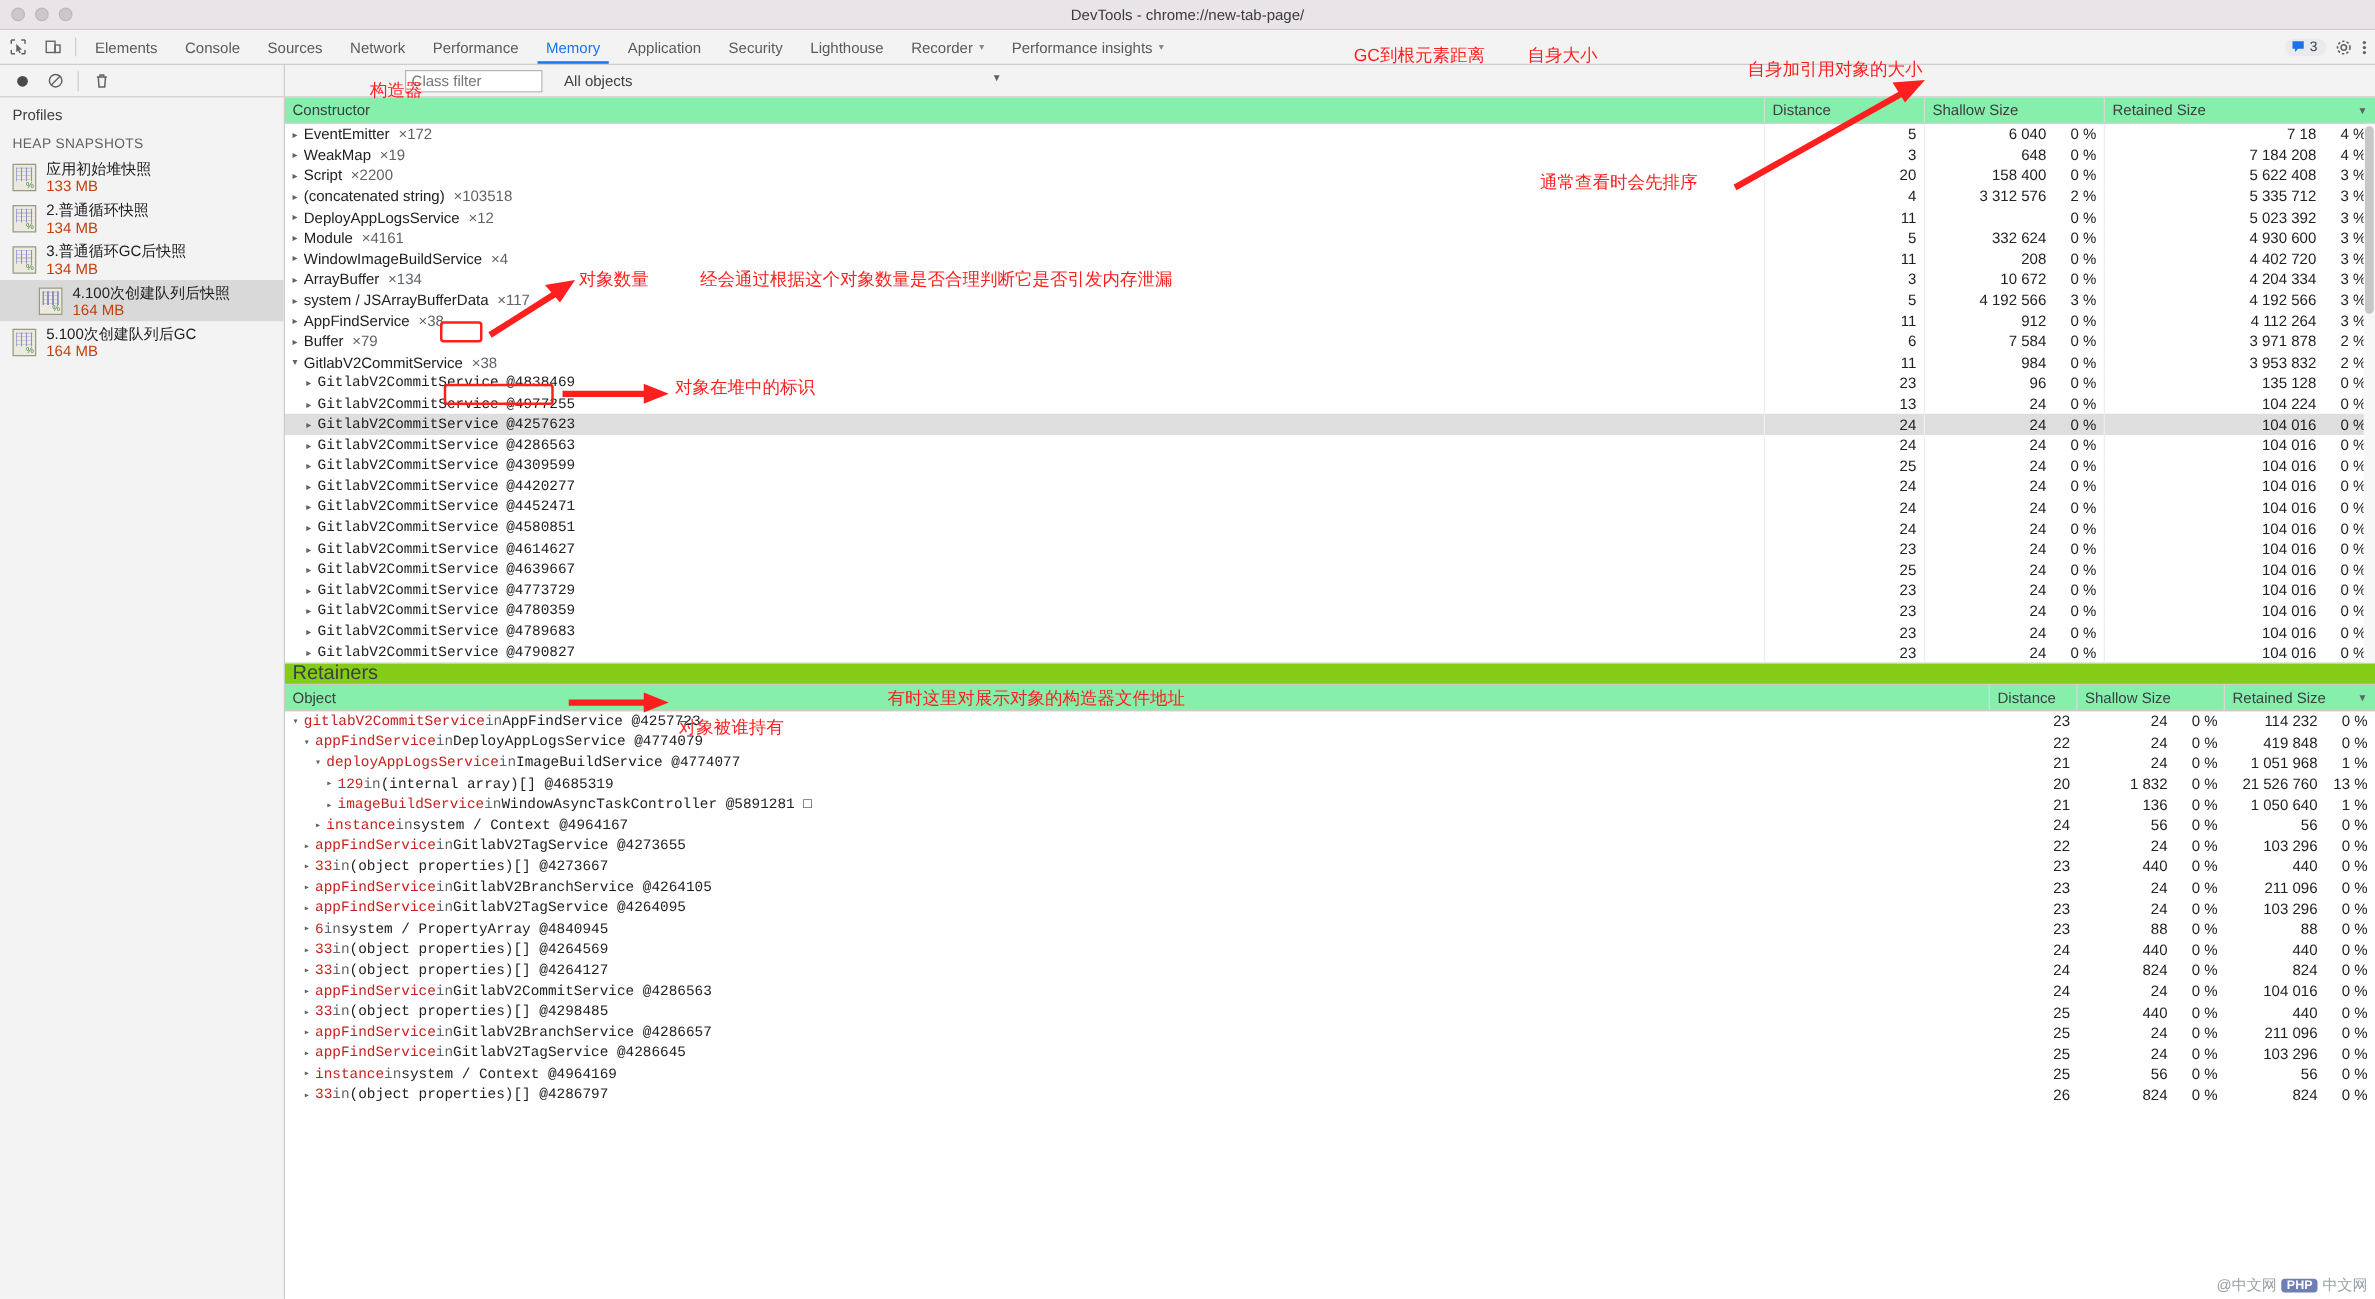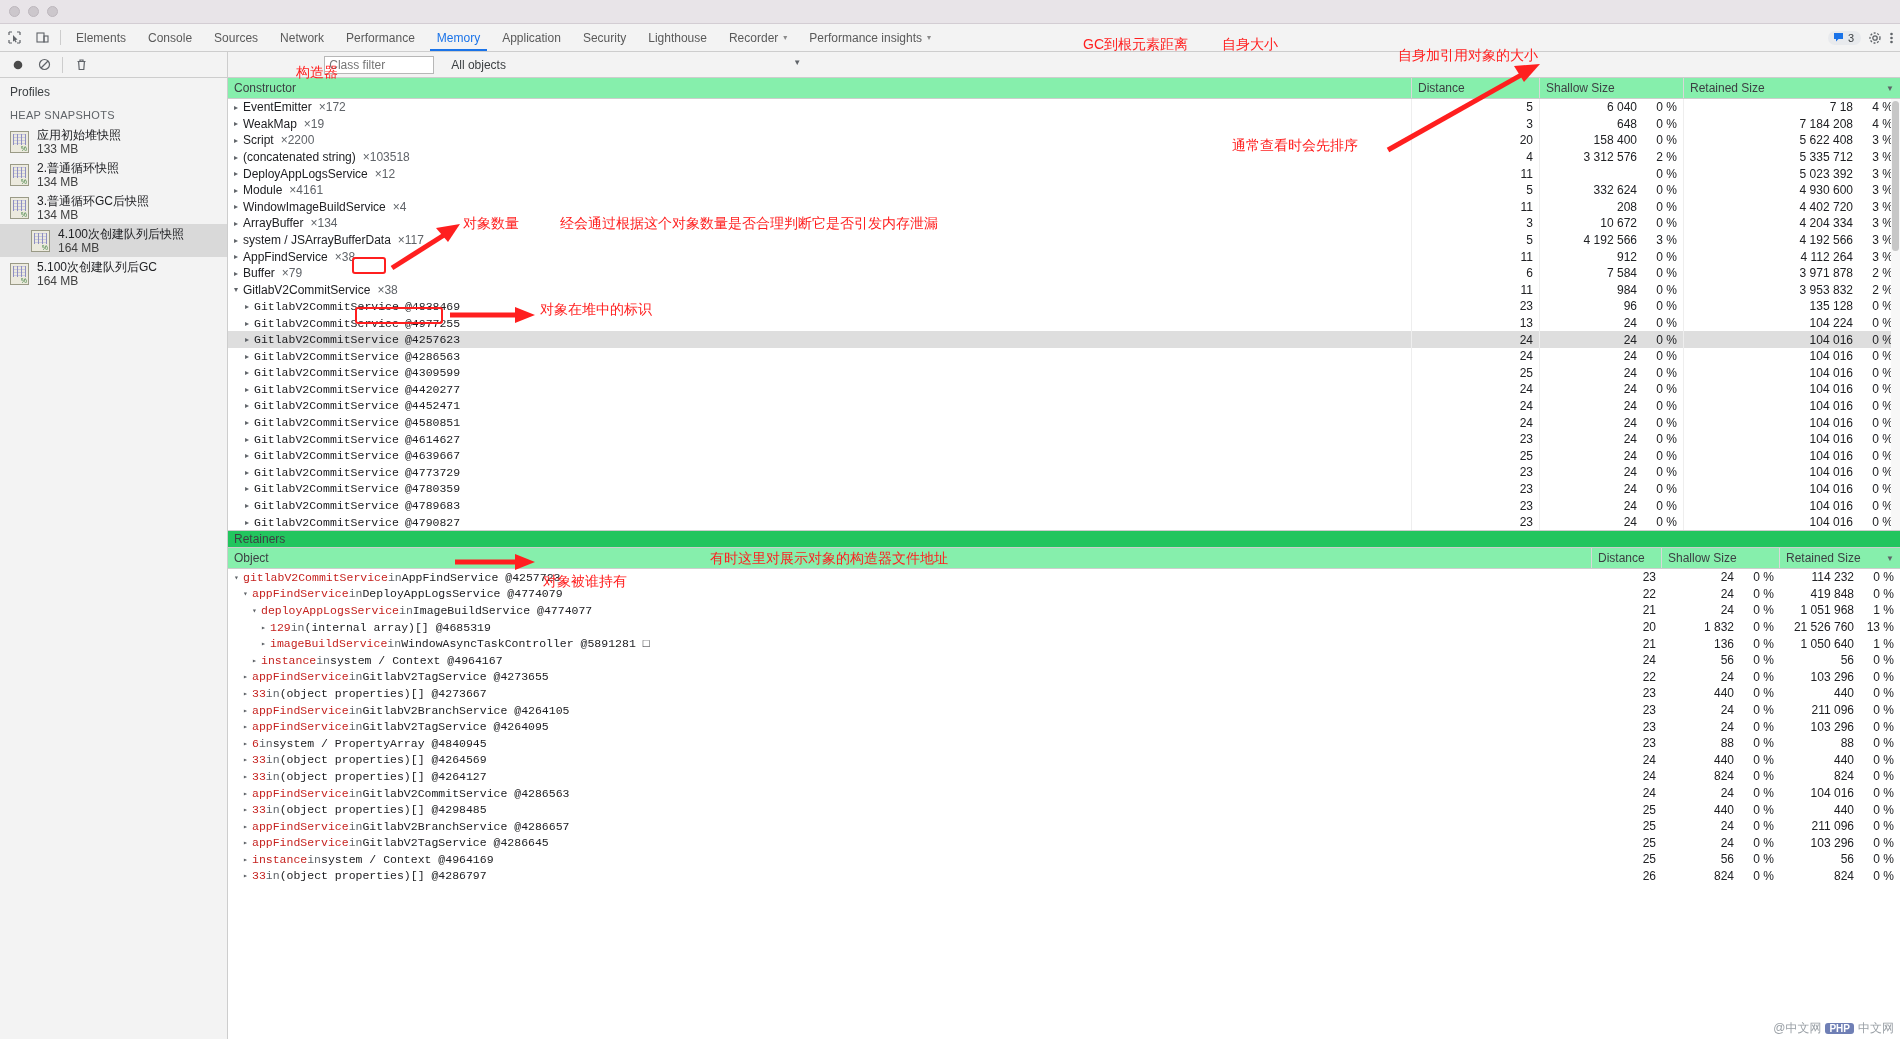--- a/index.html
+++ b/index.html
@@ -100,21 +100,21 @@
     position: relative; overflow: hidden;
   }
   .snap-icon .bars { position: absolute; inset: 2px 2px 7px 2px;
     background:
       repeating-linear-gradient(to right, #8f8fc0 0 1px, transparent 1px 4px),
       repeating-linear-gradient(to bottom, #c9c9de 0 1px, transparent 1px 3px);
   }
   .snap-icon .pct { position: absolute; bottom: 0px; right: 1px; font-size: 7px; color: #3a7d3a; line-height: 7px; }
   .snap-text { line-height: 14px; }
   .snap-name { font-size: 12px; color: #202124; }
-  .snap-size { font-size: 12px; color: #404040; }
+  .snap-size { font-size: 12px; color: #c2410c; }
   
   #main { flex: 1; display: flex; flex-direction: column; min-width: 0; }
   #constructors-pane { height: 452px; display: flex; flex-direction: column; position: relative; }
   .grid-header {
     display: flex; height: 21px; background: #86efac;
     border-bottom: 1px solid #cdcdcd; font-size: 12px; color: #3c4043;
     align-items: center;
   }
   .gh-cell { padding: 0 6px; border-right: 1px solid #d8d8d8; height: 100%; display: flex; align-items: center; }
   .gh-cell.last { border-right: none; }
@@ -134,22 +134,22 @@
   .tri { display: inline-block; width: 9px; color: #5f6368; font-size: 8px; flex: 0 0 9px; }
   .tri.open { color: #5f6368; }
   .ctor-name { }
   .ctor-count { color: #5f6368; margin-left: 7px; }
   .mono { font-family: "Liberation Mono", monospace; font-size: 11.5px; }
   .child-indent { padding-left: 11px; }
   .addr { color: #202124; }
   
   #retainers-pane { flex: 1; display: flex; flex-direction: column; border-top: 1px solid #cdcdcd; }
   #retainers-title {
-    height: 17px; background: #22c55e; border-bottom: 1px solid #cdcdcd;
-    display: flex; align-items: center; padding: 0 6px; font-size: 12px; color: #3c4043;
+    height: 17px; background: #84cc16; border-bottom: 1px solid #cdcdcd;
+    display: flex; align-items: center; padding: 0 6px; font-size: 16px; color: #3c4043;
   }
   .col-object { flex: 1; min-width: 0; }
   .col-r-distance { width: 70px; flex: 0 0 70px; }
   .col-r-shallow { width: 118px; flex: 0 0 118px; }
   .col-r-retained { width: 120px; flex: 0 0 120px; }
   .prop { color: #c5221f; }
   .in-word { color: #5f6368; }
   
   .vscroll {
     position: absolute; right: 0; top: 21px; bottom: 0; width: 9px; background: #f7f7f7;
@@ -177,20 +177,21 @@
 </style>
 </head>
 <body>
 
 <div id="window-titlebar">
   <div class="traffic-lights">
     <div class="tl"></div>
     <div class="tl"></div>
     <div class="tl"></div>
   </div>
+  <div id="window-title">DevTools - chrome://new-tab-page/</div>
 </div>
 
 <div id="devtools-tabbar">
   <div class="tb-icon-btn">
     <svg width="13" height="13" viewBox="0 0 13 13">
         <path d="M1 1h3M1 1v3M12 1H9M12 1v3M1 12h3M1 12V9M12 12H9M12 12V9" stroke="#5f6368" fill="none" stroke-width="1.2"></path>
         <path d="M5 4l4.5 4.5-2 .4 1.2 2-1.1.6-1.2-2L5 10.8z" fill="#5f6368"></path>
       </svg>
   </div>
   <div class="tb-icon-btn">

